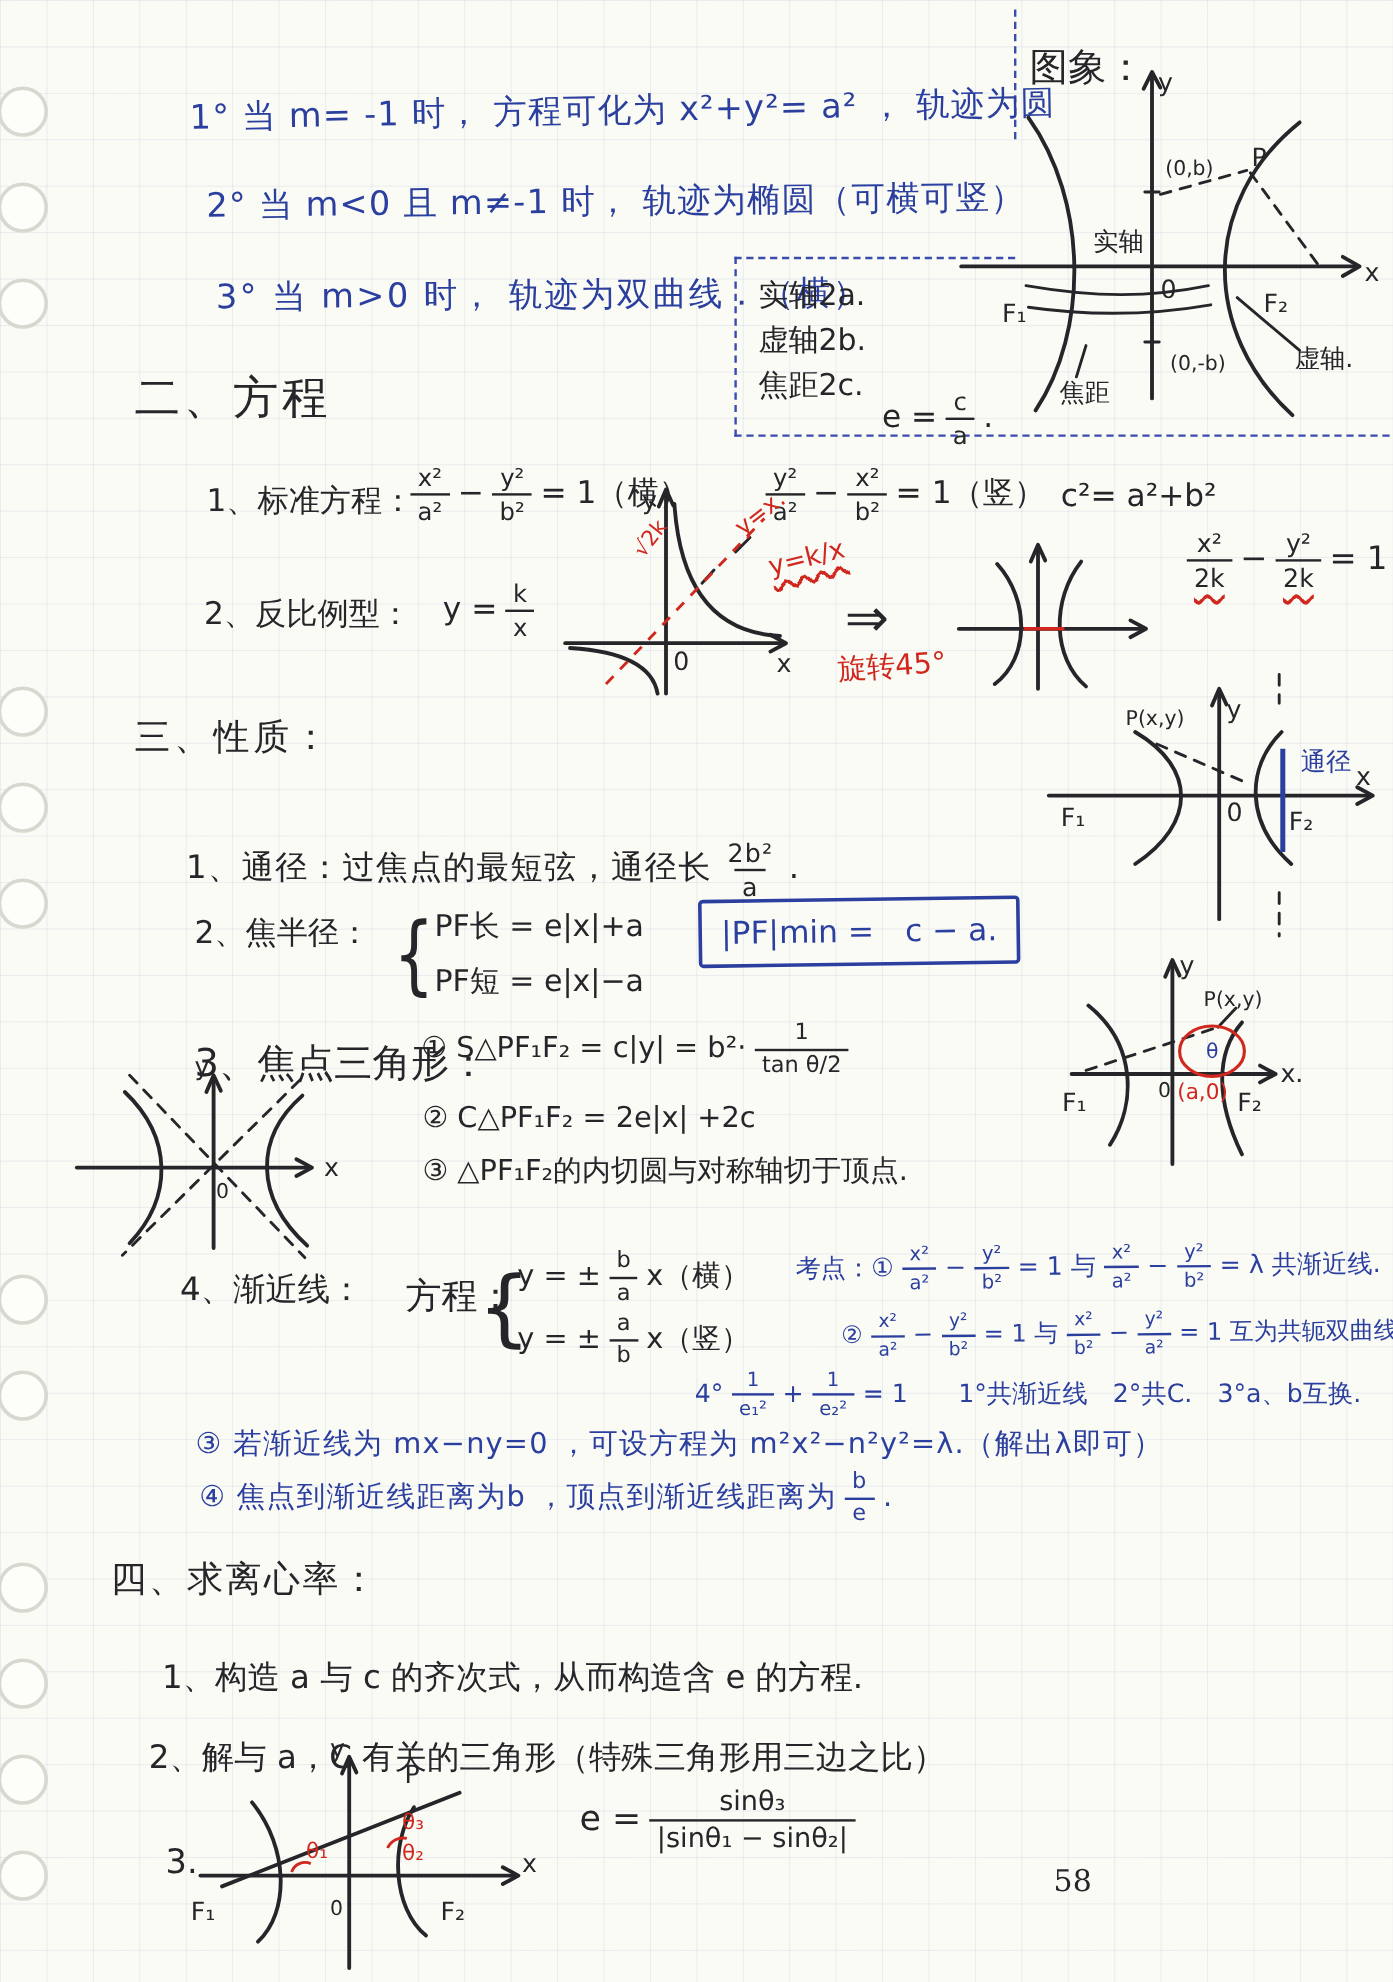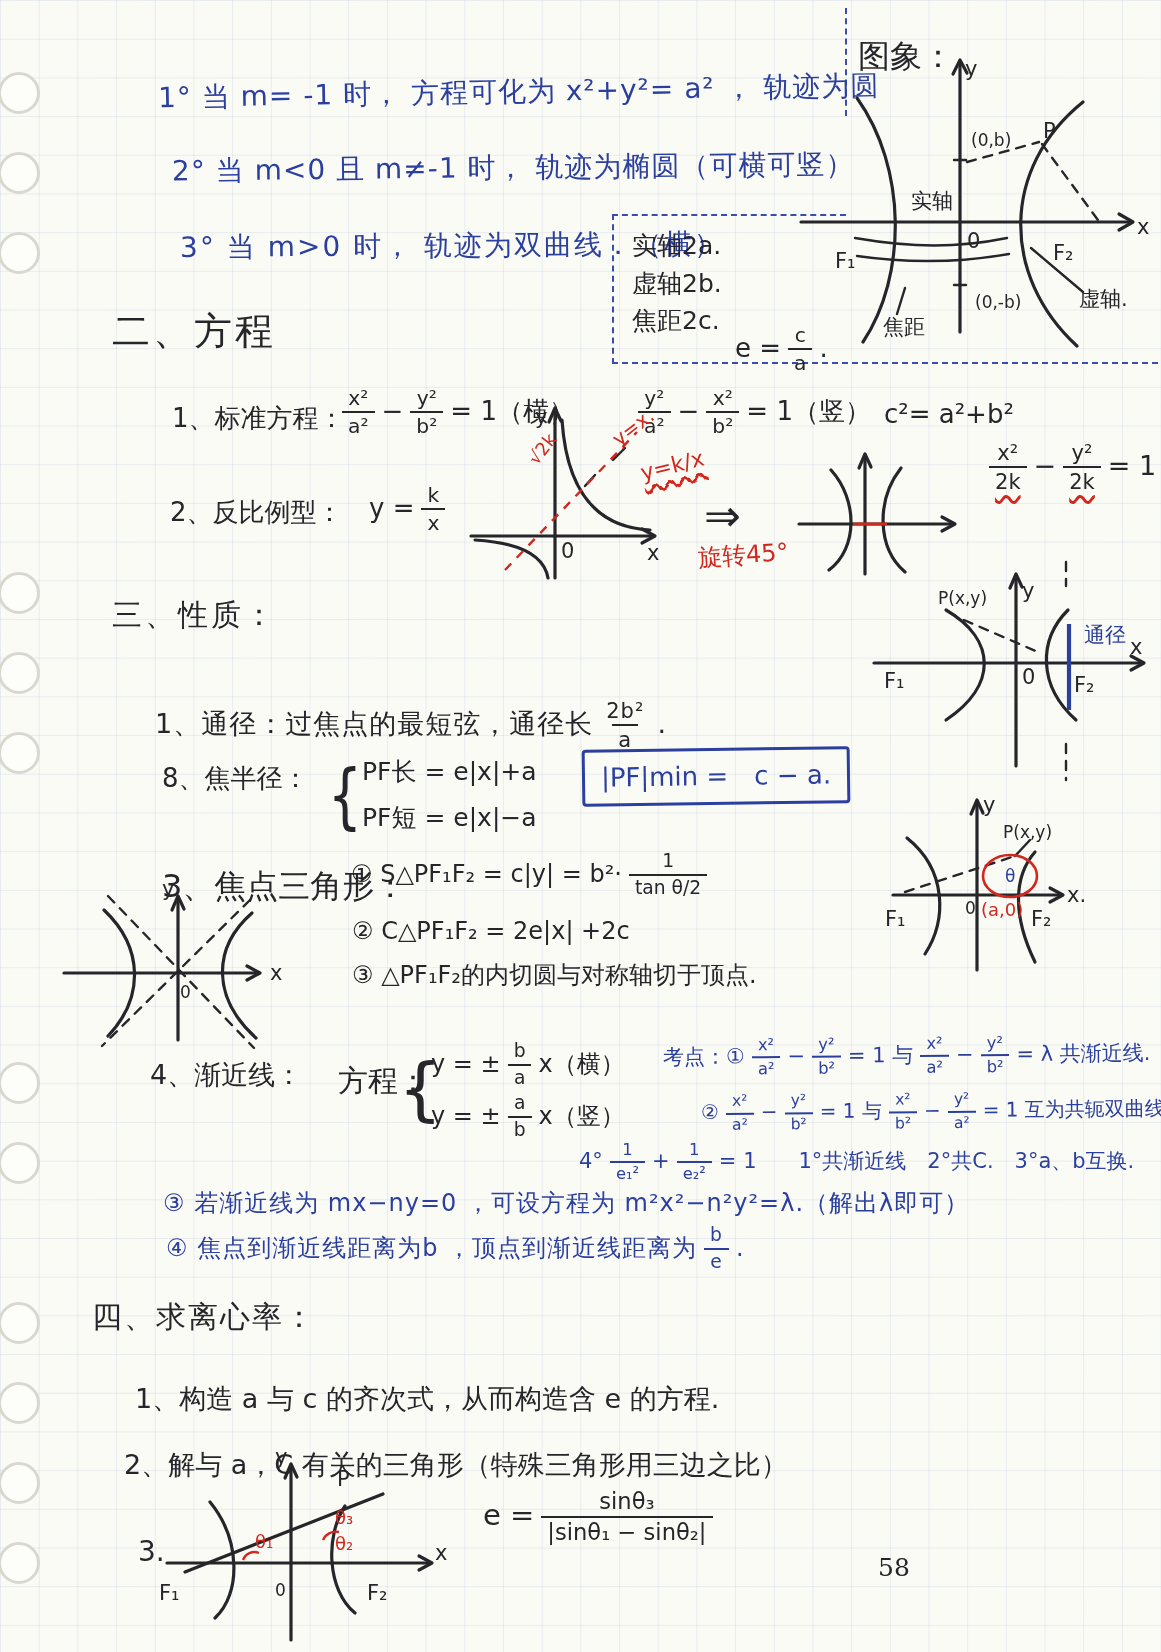--- a/index.html
+++ b/index.html
@@ -182,21 +182,21 @@
     <path class="ink thin dsh" d="M204 192 L204 228"></path>
     <text class="small" x="76" y="52">P(x,y)</text>
     <text x="160" y="46">y</text>
     <text x="268" y="102">x</text>
     <text x="160" y="132">0</text>
     <text x="22" y="136">F₁</text>
     <text x="212" y="140">F₂</text>
     <text class="bluet" x="222" y="90">通径</text>
   </svg>
 
-  <div class="txt black" style="left:162px;top:762px;font-size:26px">8、焦半径：</div>
+  <div class="txt black" style="left:162px;top:762px;font-size:26px">2、焦半径：</div>
   <div class="txt black" style="left:322px;top:750px;font-size:72px;font-weight:300"><span class="brace" style="transform:scaleX(.75)">{</span></div>
   <div class="txt black" style="left:362px;top:756px;font-size:25px">PF长 = e|x|+a</div>
   <div class="txt black" style="left:362px;top:802px;font-size:25px">PF短 = e|x|−a</div>
   <div class="bluebox" style="left:582px;top:748px">
     <span class="blue" style="font-size:26px">|PF|min =　c − a.</span>
   </div>
 
   <div class="txt black" style="left:162px;top:866px;font-size:32px">3、焦点三角形：</div>
   <div class="txt black" style="left:348px;top:852px;font-size:24px"><span class="tk">① S△PF₁F₂ = c|y| = b²·</span><span class="frac">
         <span class="fn">1</span>

